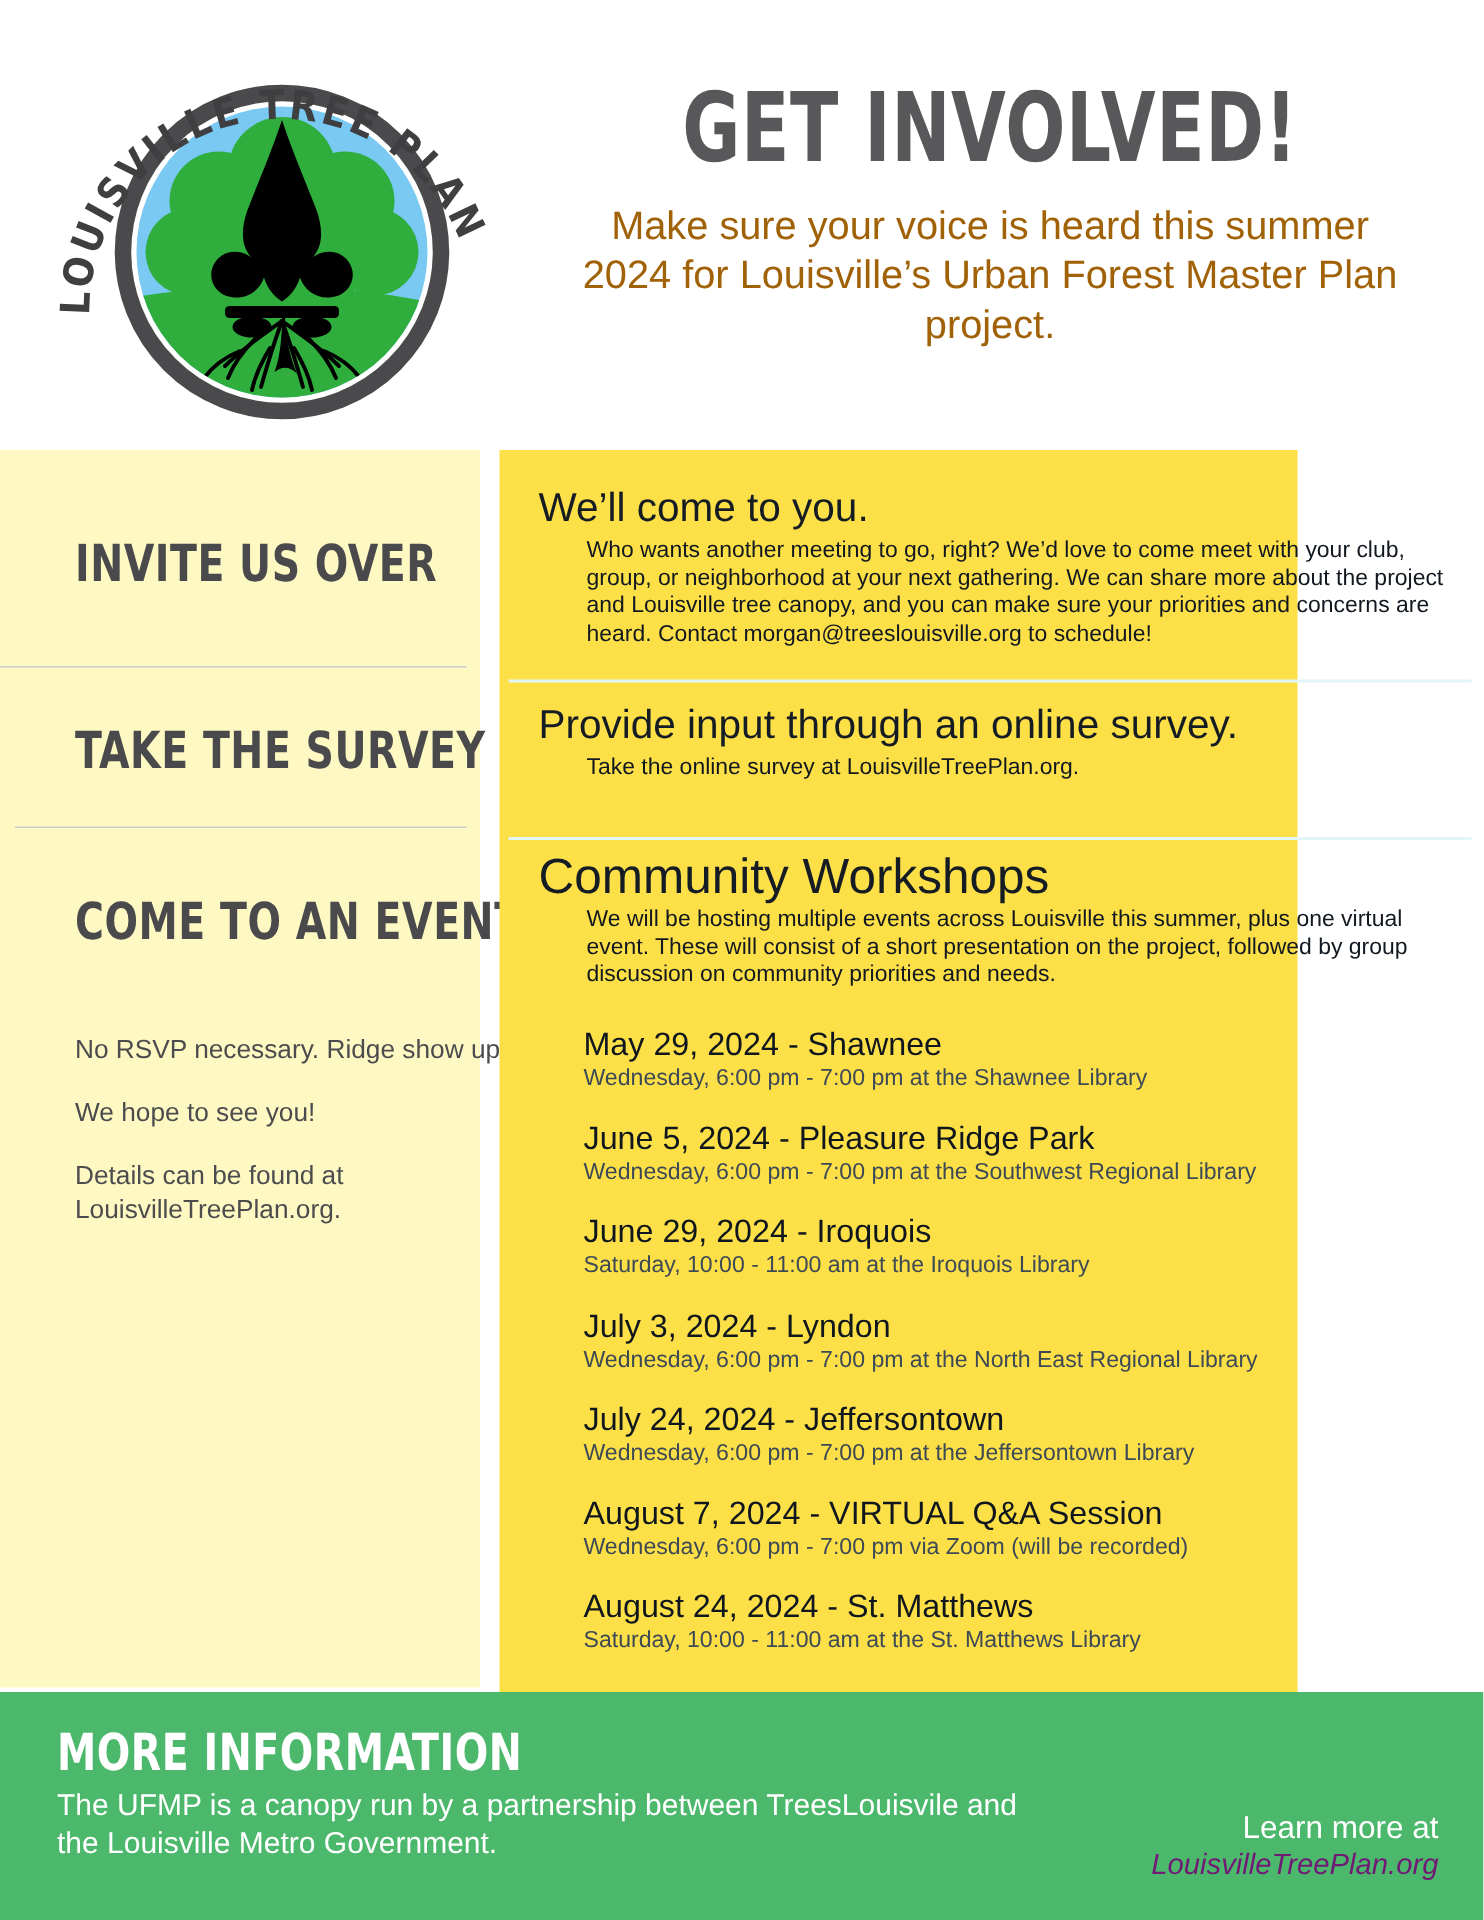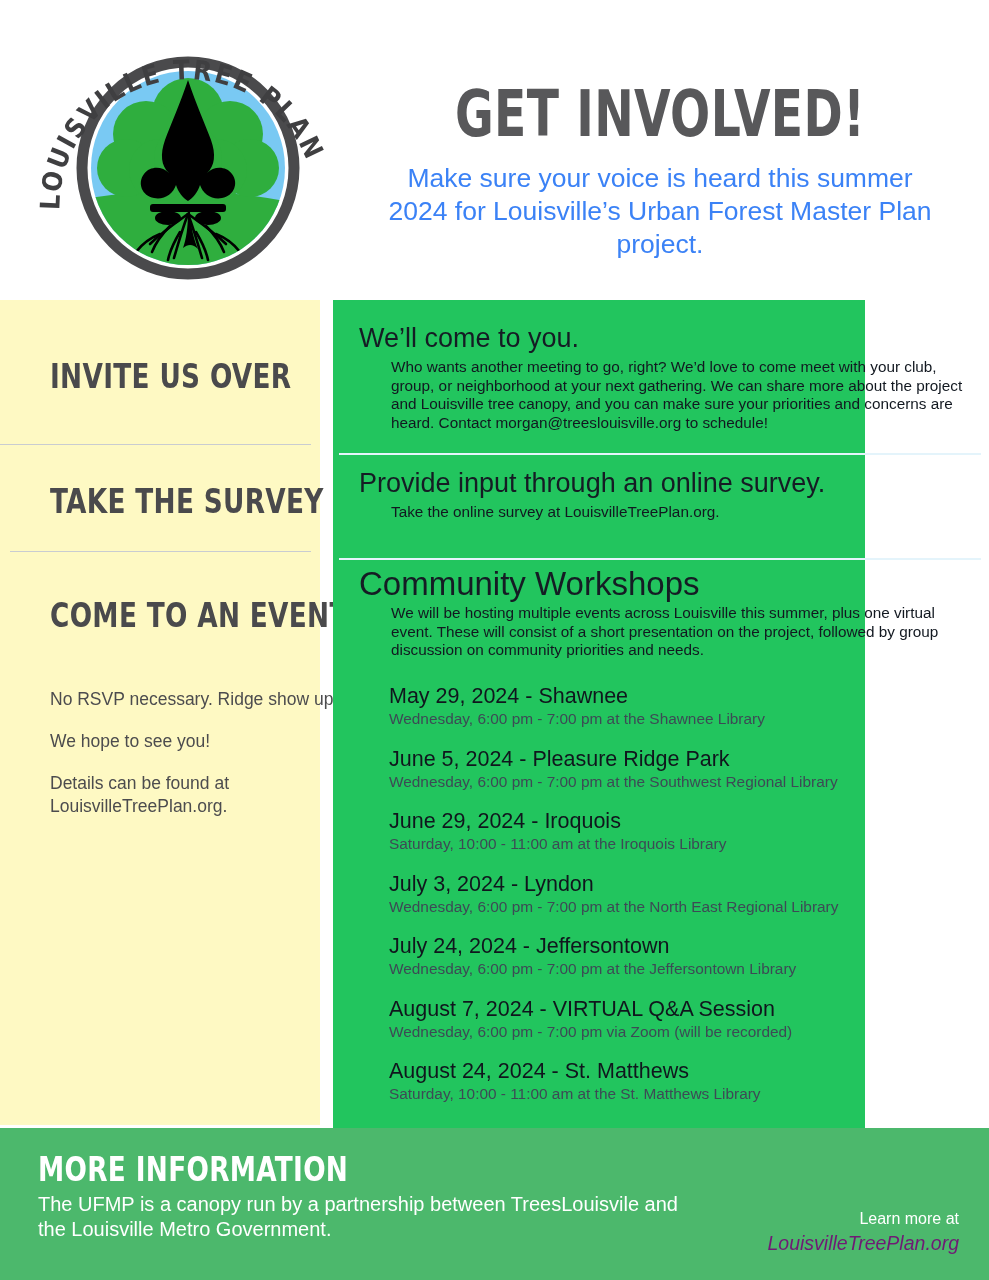--- a/index.html
+++ b/index.html
@@ -40,40 +40,39 @@
     height: 262px;
   }
   .logo-wrap svg { display: block; }
 
   .header-text {
     position: absolute;
     left: 340px;
     top: 52px;
     width: 640px;
     text-align: center;
-    margin-top: 28px;
   }
   .headline {
     font-family: "DejaVu Sans Condensed", "Liberation Sans Narrow", "Liberation Sans", sans-serif;
     font-weight: 700;
     font-size: 64px;
     line-height: 68px;
     letter-spacing: 0.5px;
     color: #58585a;
     transform: scaleX(0.82);
     transform-origin: center center;
     white-space: nowrap;
     margin: 0;
   }
   .subhead {
     margin: 14px 0 0 0;
     font-family: "Liberation Sans", sans-serif;
     font-size: 26.5px;
     line-height: 33px;
-    color: #3b82f6;
+    color: #a16207;
     font-weight: 400;
     padding: 0 48px;
   }
 
   
   .sidebar {
     position: absolute;
     left: 0;
     top: 300px;
     width: 320px;
@@ -112,21 +111,21 @@
   }
   .side-body + .side-body { margin-top: 19px; }
 
   
   .blue-panel {
     position: absolute;
     left: 333px;
     top: 300px;
     width: 532px;
     height: 828px;
-    background: #22c55e;
+    background: #fde047;
   }
 
   .b-block { position: absolute; left: 0; width: 656px; }
 
   .b-title {
     font-family: "Liberation Sans", sans-serif;
     font-weight: 400;
     font-size: 27px;
     line-height: 32px;
     color: #151c24;
@@ -216,21 +215,21 @@
   }
   .footer-right {
     position: absolute;
     right: 30px;
     top: 78px;
     width: 340px;
     text-align: right;
   }
   .footer-learn {
     font-family: "Liberation Sans", sans-serif;
-    font-size: 16px;
+    font-size: 21px;
     line-height: 25px;
     color: #ffffff;
     margin: 0;
   }
   .footer-url {
     font-family: "Liberation Sans", sans-serif;
     font-size: 19.5px;
     line-height: 25px;
     color: #701a75;
     font-style: italic;

